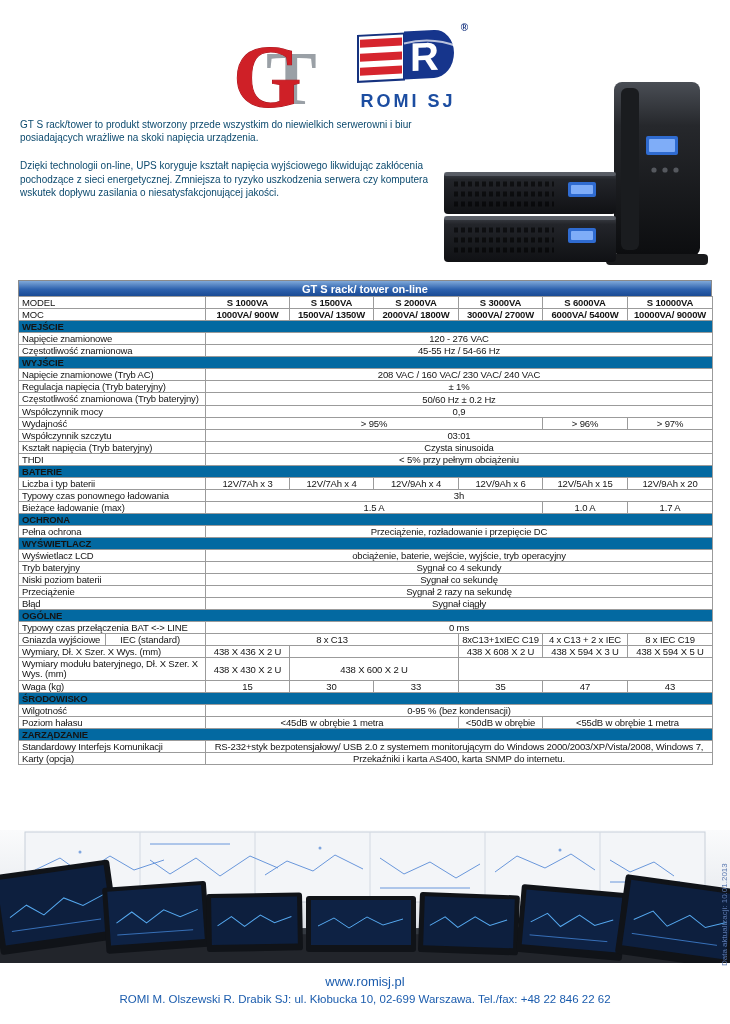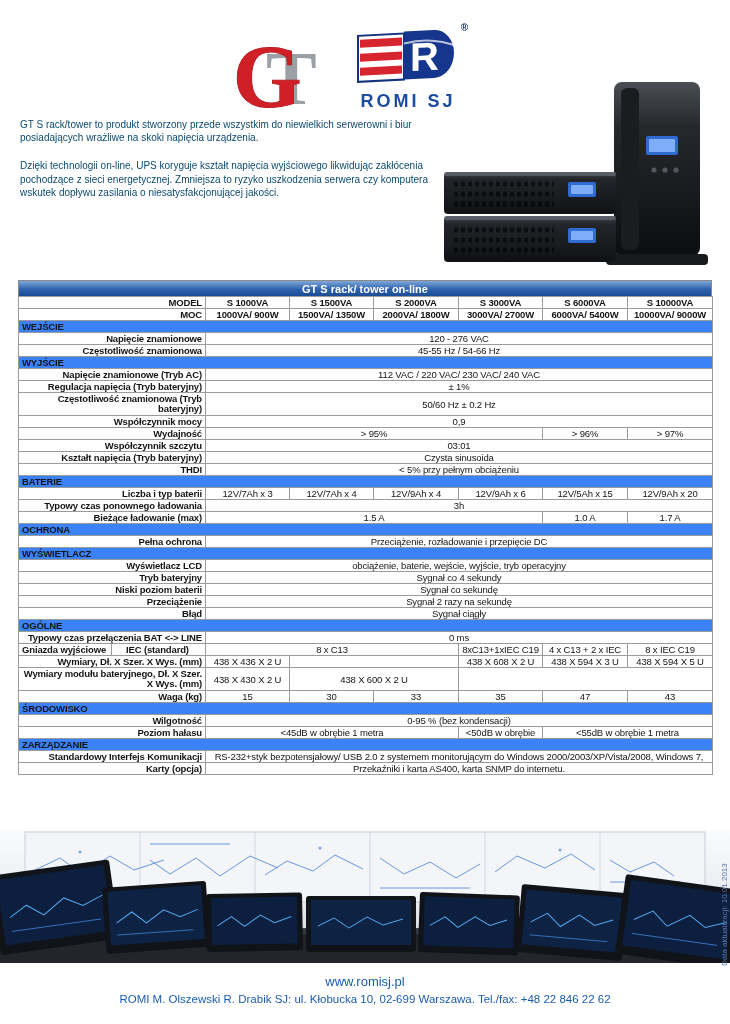--- a/index.html
+++ b/index.html
@@ -21,25 +21,25 @@
   .product-photo { position:absolute; left:442px; top:76px; }
 
   
   .spec { position:absolute; left:18px; top:264px; width:694px;margin-top:16px; }
   .spec-title { height:16px; background:linear-gradient(to bottom,#7fa8d9 0%,#2e62ae 55%,#1a4a94 100%);
     color:#fff; font-weight:bold; font-size:11px; text-align:center; line-height:16px;
     border:1px solid #8a8a8a; border-bottom:none; }
   table.spec-grid { width:100%; border-collapse:collapse; table-layout:fixed; }
   .spec-grid td { border:1px solid #9b9b9b; font-size:9.5px; height:11px; line-height:11px;
     padding:0 3px; color:#141414; overflow:hidden; letter-spacing:-0.15px; }
-  .spec-grid td.lbl { font-weight:bold; text-align:right; white-space:nowrap; }
+  .spec-grid td.lbl { font-weight:normal; text-align:left; white-space:nowrap; }
   .spec-grid td.lbl.wrap { white-space:normal; line-height:10px; padding:1px 3px; }
   .spec-grid td.val { text-align:center; white-space:nowrap; }
   .spec-grid td.val.b { font-weight:bold; }
-  .spec-grid td.section { background:#3b82f6; font-weight:bold; text-align:left; }
+  .spec-grid td.section { background:#0369a1; font-weight:bold; text-align:left; }
   .splitwrap { display:flex; align-items:stretch; }
   .splitwrap span { white-space:nowrap; }
   .splitwrap .l2 { border-left:1px solid #9b9b9b; margin-left:5px; padding-left:14px; }
 
   
   .control-room { position:absolute; left:0; top:830px; width:730px; height:133px; }
 
   
   .footer { position:absolute; left:0; width:730px; top:972px; text-align:center; color:#1b5cad; }
   .footer .url { display:inline-block; font-size:13px; color:#1b5cad; text-decoration:none; cursor:pointer; }
@@ -167,21 +167,21 @@
           </tr>
           <tr>
             <td class="lbl">Częstotliwość znamionowa</td>
             <td colspan="6" class="val">45-55 Hz / 54-66 Hz</td>
           </tr>
           <tr>
             <td colspan="7" class="section">WYJŚCIE</td>
           </tr>
           <tr>
             <td class="lbl">Napięcie znamionowe (Tryb AC)</td>
-            <td colspan="6" class="val">112 VAC / 220 VAC/ 230 VAC/ 240 VAC</td>
+            <td colspan="6" class="val">208 VAC / 160 VAC/ 230 VAC/ 240 VAC</td>
           </tr>
           <tr>
             <td class="lbl">Regulacja napięcia (Tryb bateryjny)</td>
             <td colspan="6" class="val">± 1%</td>
           </tr>
           <tr>
             <td class="lbl wrap">Częstotliwość znamionowa (Tryb bateryjny)</td>
             <td colspan="6" class="val">50/60 Hz ± 0.2 Hz</td>
           </tr>
           <tr>

